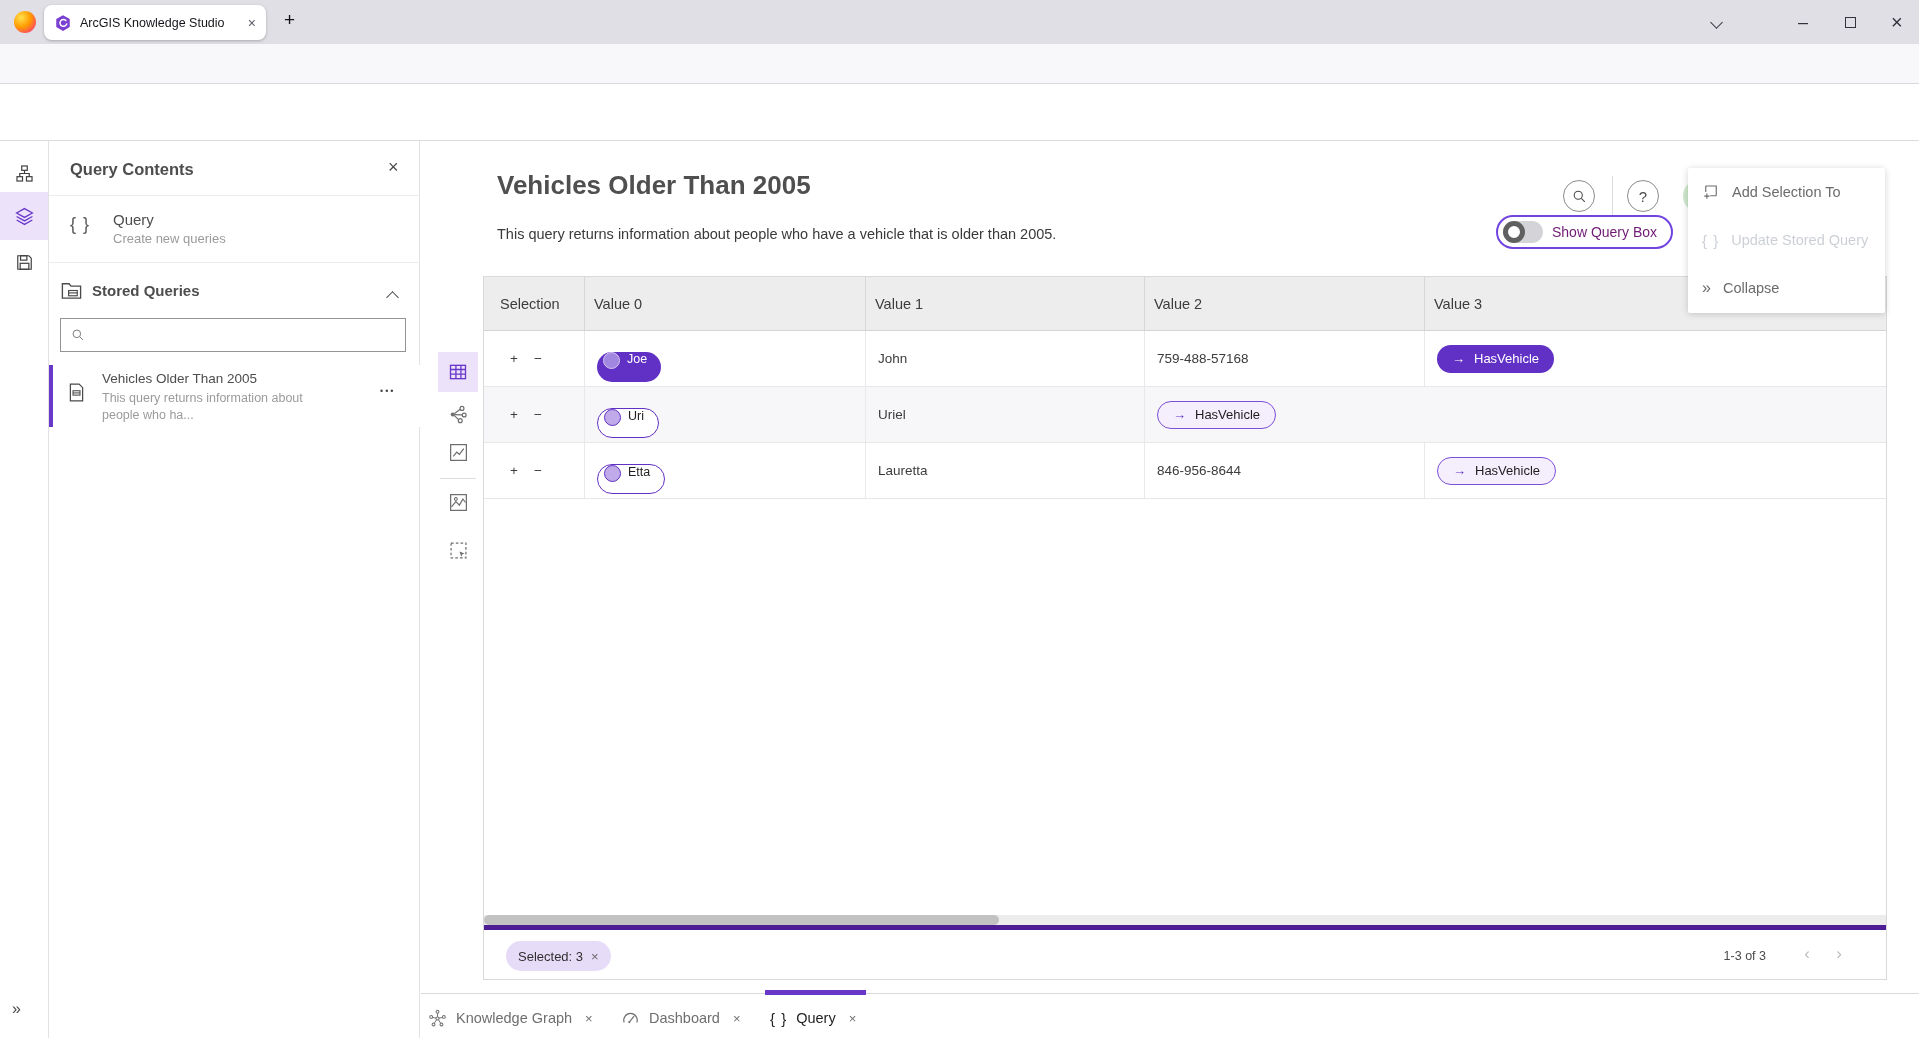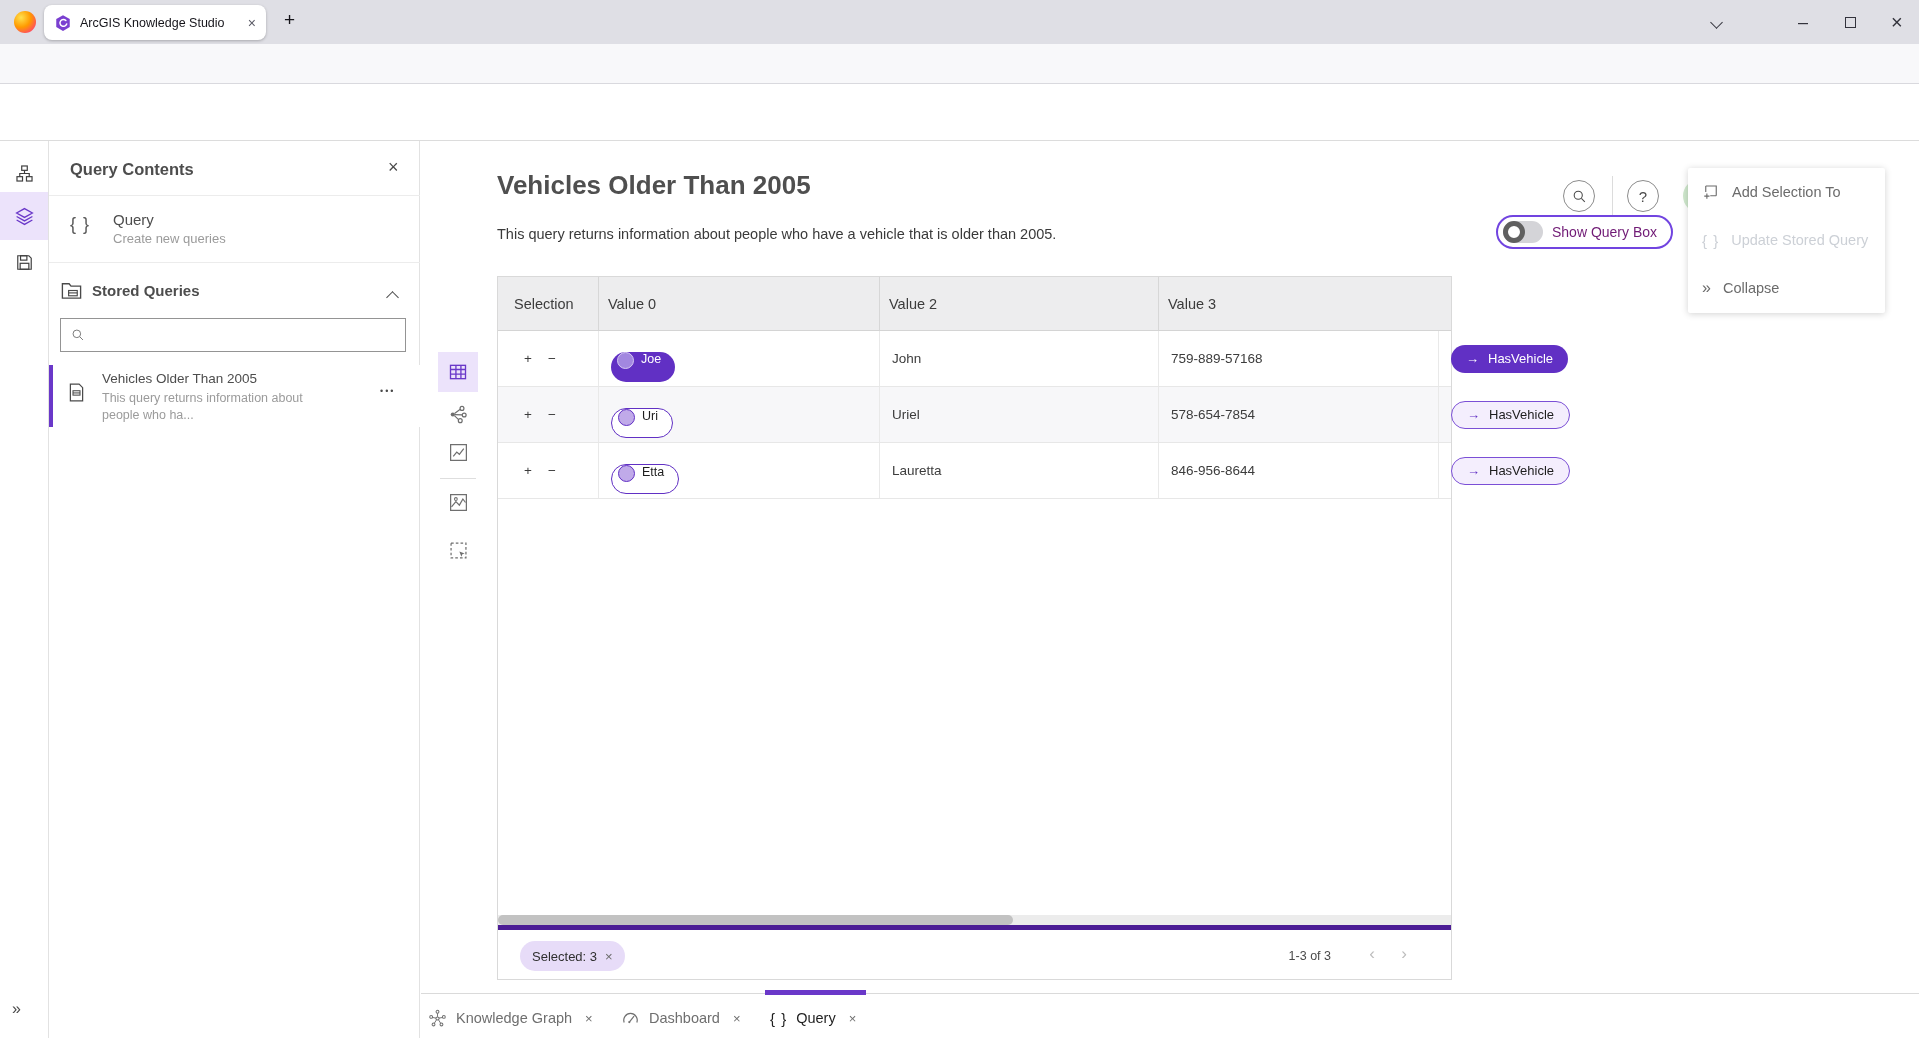--- a/index.html
+++ b/index.html
@@ -74,21 +74,21 @@
   
   .main-title { position:absolute; left:497px; top:170px; font-size:26px; font-weight:600; color:#4f4f4f; }
   .main-desc { position:absolute; left:497px; top:226px; font-size:14.5px; color:#3a3a3a; }
   .toggle-pill { position:absolute; left:1496px; top:215px; height:34px; border:2px solid #7144e0; border-radius:18px;
                  display:flex; align-items:center; gap:9px; padding:0 14px 0 5px; background:#fff; }
   .switch { width:40px; height:22px; background:#d4d4d8; border-radius:11px; position:relative; }
   .knob { position:absolute; left:0; top:0; width:22px; height:22px; border-radius:50%; background:#fff; border:5px solid #606060; }
   .toggle-label { font-size:14px; color:#701a75; }
 
   
-  .tablebox { position:absolute; left:497px; top:276px; width:955px; height:704px; border:1px solid #d9d9d9; background:#fff; }
+  .tablebox { position:absolute; left:483px; top:276px; width:1404px; height:704px; border:1px solid #d9d9d9; background:#fff; }
   .trow { display:grid; grid-template-columns:101px 281px 279px 280px 1fr; }
   .thead { height:54px; background:#ededee; border-bottom:1px solid #d4d4d4; }
   .thead .cell { font-size:14.5px; color:#3c3c3c; border-right:1px solid #d7d7d7; display:flex; align-items:center; padding-left:9px; }
   .thead .cell:first-child { padding-left:16px; }
   .thead .cell:last-child { border-right:none; }
   .tbody-row { height:56px; border-bottom:1px solid #e7e7e7; }
   .tbody-row .cell { border-right:1px solid #e9e9e9; display:flex; align-items:center; padding-left:12px; font-size:13.5px; color:#3c3c3c; }
   .tbody-row .cell:last-child { border-right:none; }
   .row-alt { background:#f7f7f9; }
   .selcell { gap:16px; padding-left:26px !important; font-size:16px; color:#4a4a4a; }
@@ -353,58 +353,58 @@
     <span class="switch">
         <span class="knob"></span>
       </span>
     <span class="toggle-label">Show Query Box</span>
   </div>
 
   <div class="tablebox">
     <div class="trow thead">
       <div class="cell">Selection</div>
       <div class="cell">Value 0</div>
+      <div class="cell">Value 1</div>
       <div class="cell">Value 2</div>
       <div class="cell">Value 3</div>
     </div>
 
     <div class="trow tbody-row">
       <div class="cell selcell">
         <span>+</span>
         <span>−</span>
       </div>
       <div class="cell">
           <span class="epill epill-filled">
             <span class="dot"></span>
             <span>Joe</span>
           </span>
         </div>
       <div class="cell">John</div>
-      <div class="cell">759-889-57168</div>
+      <div class="cell">759-488-57168</div>
       <div class="cell">
           <span class="rpill rpill-filled">
             <span class="arr">→</span>
             <span>HasVehicle</span>
           </span>
         </div>
     </div>
 
     <div class="trow tbody-row row-alt">
       <div class="cell selcell">
         <span>+</span>
         <span>−</span>
       </div>
       <div class="cell">
           <span class="epill epill-outline">
             <span class="dot"></span>
             <span>Uri</span>
           </span>
         </div>
       <div class="cell">Uriel</div>
-      <div class="cell">578-654-7854</div>
       <div class="cell">
           <span class="rpill rpill-outline">
             <span class="arr">→</span>
             <span>HasVehicle</span>
           </span>
         </div>
     </div>
 
     <div class="trow tbody-row">
       <div class="cell selcell">

